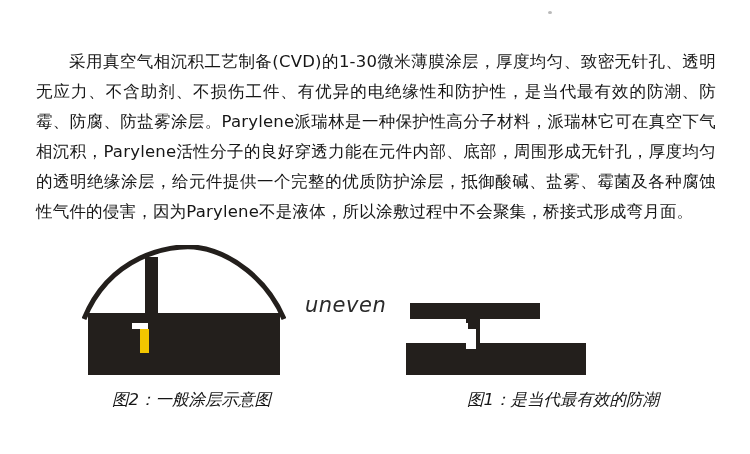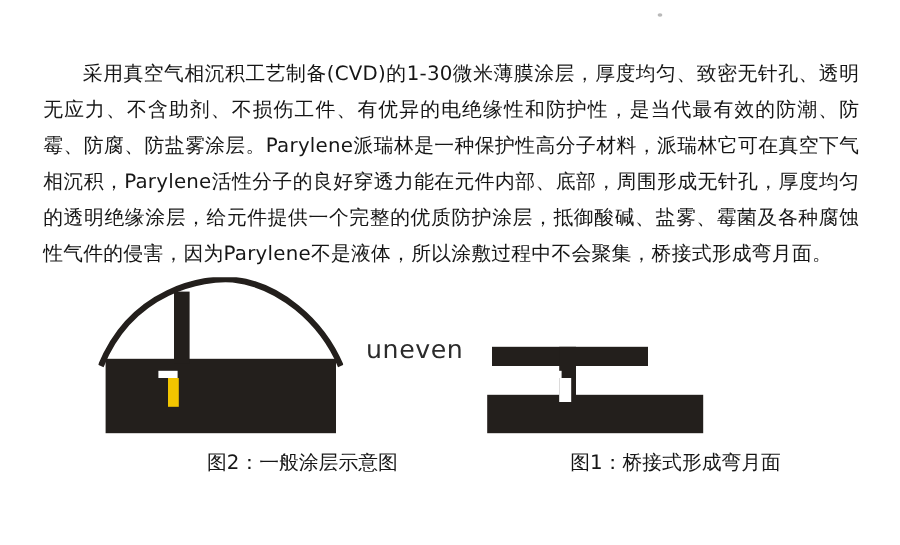--- a/index.html
+++ b/index.html
@@ -33,23 +33,24 @@
     text-justify: inter-ideograph;
     text-indent: 2em;
     color: #161616;
     letter-spacing: 0.2px;
   }
 
   
   .figures {
     position: absolute;
     left: 0;
-    top: 217px;
+    top: 231px;
     width: 750px;
     height: 200px;
+    font-style: italic;
   }
 
   
   .fig-left {
     position: absolute;
     left: 60px;
     top: 0px;
     width: 330px;
     height: 185px;
   }
@@ -99,21 +100,20 @@
     font-size: 21px;
     color: #2b2b2b;
     letter-spacing: 0.5px;
     white-space: nowrap;
   }
   .cap-left {
     position: absolute;
     left: 52px;
     top: 158px;
     width: 280px;
-    text-align: center;
     font-size: 16.5px;
     color: #161616;
     white-space: nowrap;
   }
 
   
   .fig-right {
     position: absolute;
     left: 390px;
     top: 0px;
@@ -213,17 +213,17 @@
       <div class="lbl-uneven">uneven</div>
       <div class="cap-left">图2：一般涂层示意图</div>
     </div>
 
     <div class="fig-right">
       <div class="right-top"></div>
       <div class="right-stem"></div>
       <div class="right-base"></div>
       <div class="right-white"></div>
       <div class="right-tick"></div>
-      <div class="cap-right">图1：桥接式形成弯月面</div>
+      <div class="cap-right">图1：是当代最有效的防潮</div>
     </div>
 
   </div>
 </div>
 
 </body></html>

